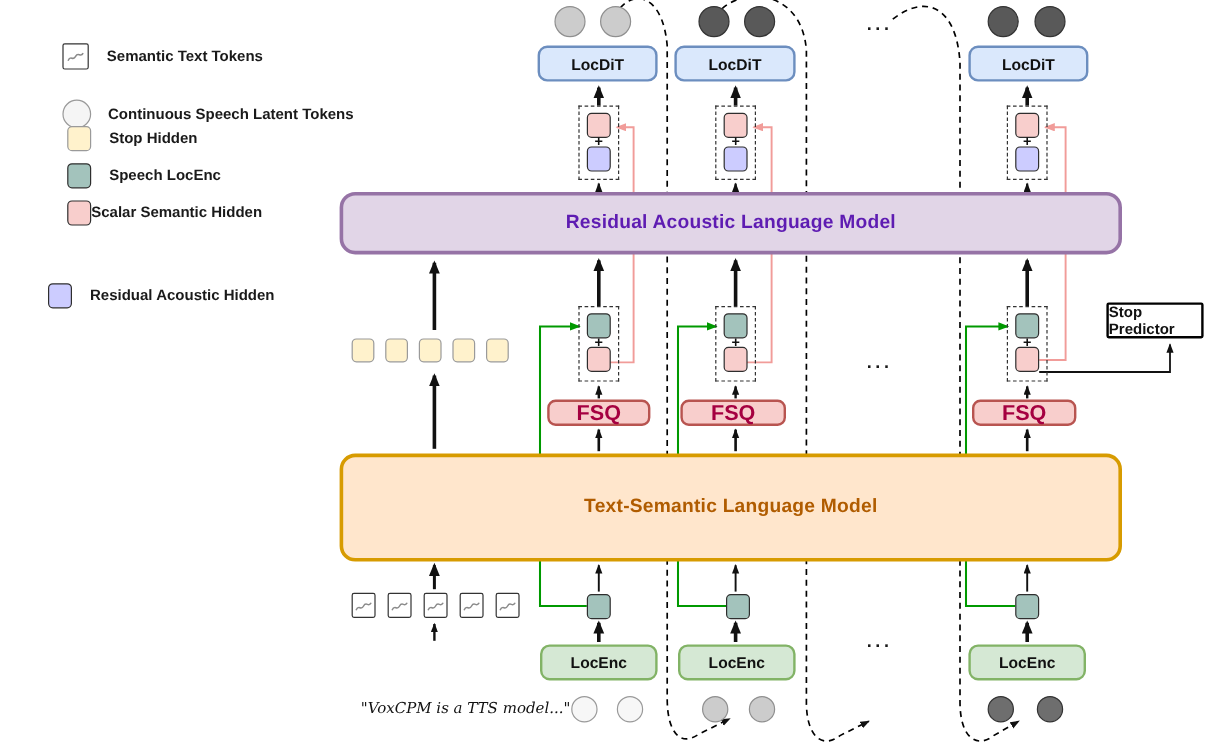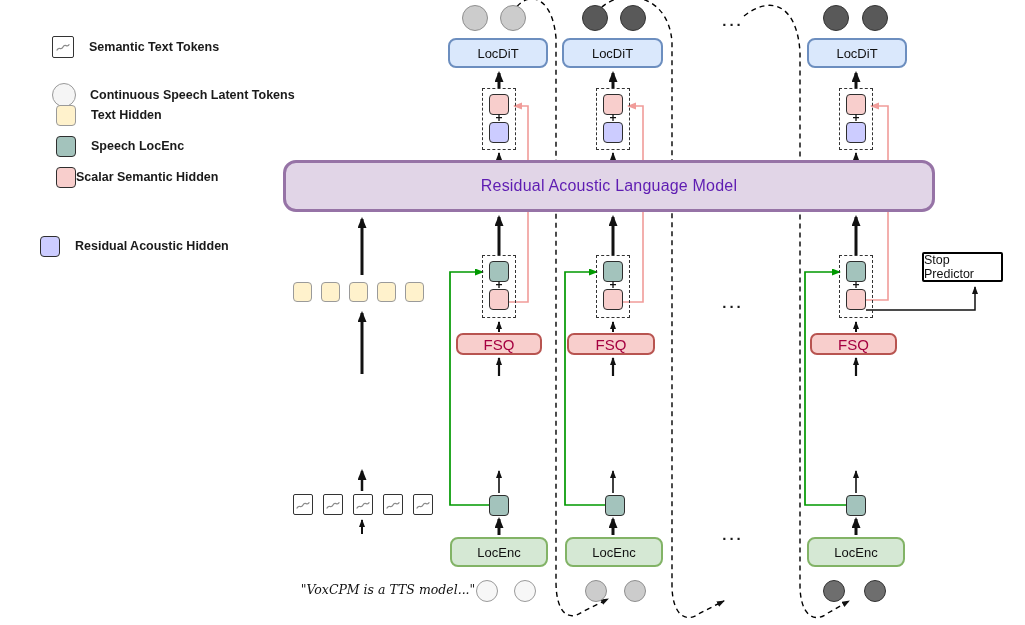--- a/index.html
+++ b/index.html
@@ -1,23 +1,23 @@
 <!DOCTYPE html>
 <html><head>
 <meta charset="utf-8">
 <style>
   html,body{margin:0;padding:0;background:#fff;}
   .canvas{position:relative;width:1025px;height:625px;background:#ffffff;
           font-family:"Liberation Sans",sans-serif;overflow:hidden;}
   .wires{position:absolute;left:0;top:0;z-index:1;}
   .node{position:absolute;z-index:2;box-sizing:border-box;display:flex;
-        align-items:center;justify-content:center;font-weight:normal;color:#111;}
+        align-items:center;justify-content:center;font-weight:bold;color:#111;}
   .locdit{background:#dae8fc;border:2px solid #6c8ebf;border-radius:8px;font-size:13px;}
   .locenc{background:#d5e8d4;border:2px solid #82b366;border-radius:8px;font-size:13px;}
-  .fsq{background:#f8cecc;border:2px solid #b85450;border-radius:7px;font-size:15px;color:#a50040;}
+  .fsq{background:#f8cecc;border:2px solid #b85450;border-radius:7px;font-size:18px;color:#a50040;}
   .bigbox{border-radius:13px;font-size:16px;letter-spacing:.2px;}
   .purplebox{background:#e1d5e7;border:3px solid #9673a6;color:#5e1cb2;}
   .orangebox{background:#ffe6cc;border:3px solid #d79b00;color:#b05c00;}
   .bpe{background:#f5f5f5;border:1.5px solid #999;border-radius:6px;font-size:12.5px;color:#1a1a1a;}
   .stop{background:#fff;border:2px solid #000;border-radius:2px;font-size:12.5px;}
   .plusbox{position:absolute;z-index:2;box-sizing:border-box;border:1.6px dashed #333;background:transparent;}
   .sq{position:absolute;left:50%;transform:translateX(-50%);width:20px;height:21px;
       box-sizing:border-box;border:1.5px solid #2e2e2e;border-radius:4px;z-index:3;}
   .sq-pink{background:#f8cecc;}
   .sq-lav{background:#ccccff;}
@@ -136,21 +136,21 @@
           </svg>
       </span>
       <span class="lg-label" style="margin-left:15px;">Semantic Text Tokens</span>
     </div>
     <div class="lg-row" style="left:52px;top:83px;">
       <span class="lg-circ"></span>
       <span class="lg-label" style="margin-left:14px;">Continuous Speech Latent Tokens</span>
     </div>
     <div class="lg-row" style="left:56px;top:103px;">
       <span class="lg-sq" style="background:#fff2cc;border-color:#9a9a9a;"></span>
-      <span class="lg-label" style="margin-left:15px;">Text Hidden</span>
+      <span class="lg-label" style="margin-left:15px;">Stop Hidden</span>
     </div>
     <div class="lg-row" style="left:56px;top:134px;">
       <span class="lg-sq" style="background:#a3c3bc;border-color:#2e2e2e;"></span>
       <span class="lg-label" style="margin-left:15px;">Speech LocEnc</span>
     </div>
     <div class="lg-row" style="left:56px;top:165px;">
       <span class="lg-sq" style="background:#f8cecc;border-color:#2e2e2e;"></span>
       <span class="lg-label" style="">Scalar Semantic Hidden</span>
     </div>
     <div class="lg-row" style="left:40px;top:195px;margin-top:39px;">
@@ -211,20 +211,21 @@
     <div class="sq sq-pink" style="top:33px;"></div>
   </div>
   <div class="dots" style="left:716px;top:294px;">...</div>
 
   <div class="node fsq" style="left:456px;top:333px;width:86px;height:22px;">FSQ</div>
   <div class="node fsq" style="left:567px;top:333px;width:88px;height:22px;">FSQ</div>
   <div class="node fsq" style="left:810px;top:333px;width:87px;height:22px;">FSQ</div>
 
   <div class="node stop" style="left:922px;top:252px;width:81px;height:30px;">Stop Predictor</div>
 
+  <div class="node bigbox orangebox" style="left:283px;top:378px;width:652px;height:90px;">Text-Semantic Language Model</div>
 
   <div class="tealbot" style="left:489px;top:495px;"></div>
   <div class="tealbot" style="left:605px;top:495px;"></div>
   <div class="tealbot" style="left:846px;top:495px;"></div>
   <div class="dots" style="left:716px;top:526px;">...</div>
 
   <div class="tsq" style="left:293px;top:494px;">
     <svg width="18" height="18" viewBox="0 0 20 20">
         <path d="M3,14 C5.5,8 7.5,15 10,10 C12.5,5 14.5,12 17,7" stroke="#8a8a8a" stroke-width="1.4" fill="none"></path>
       </svg>

